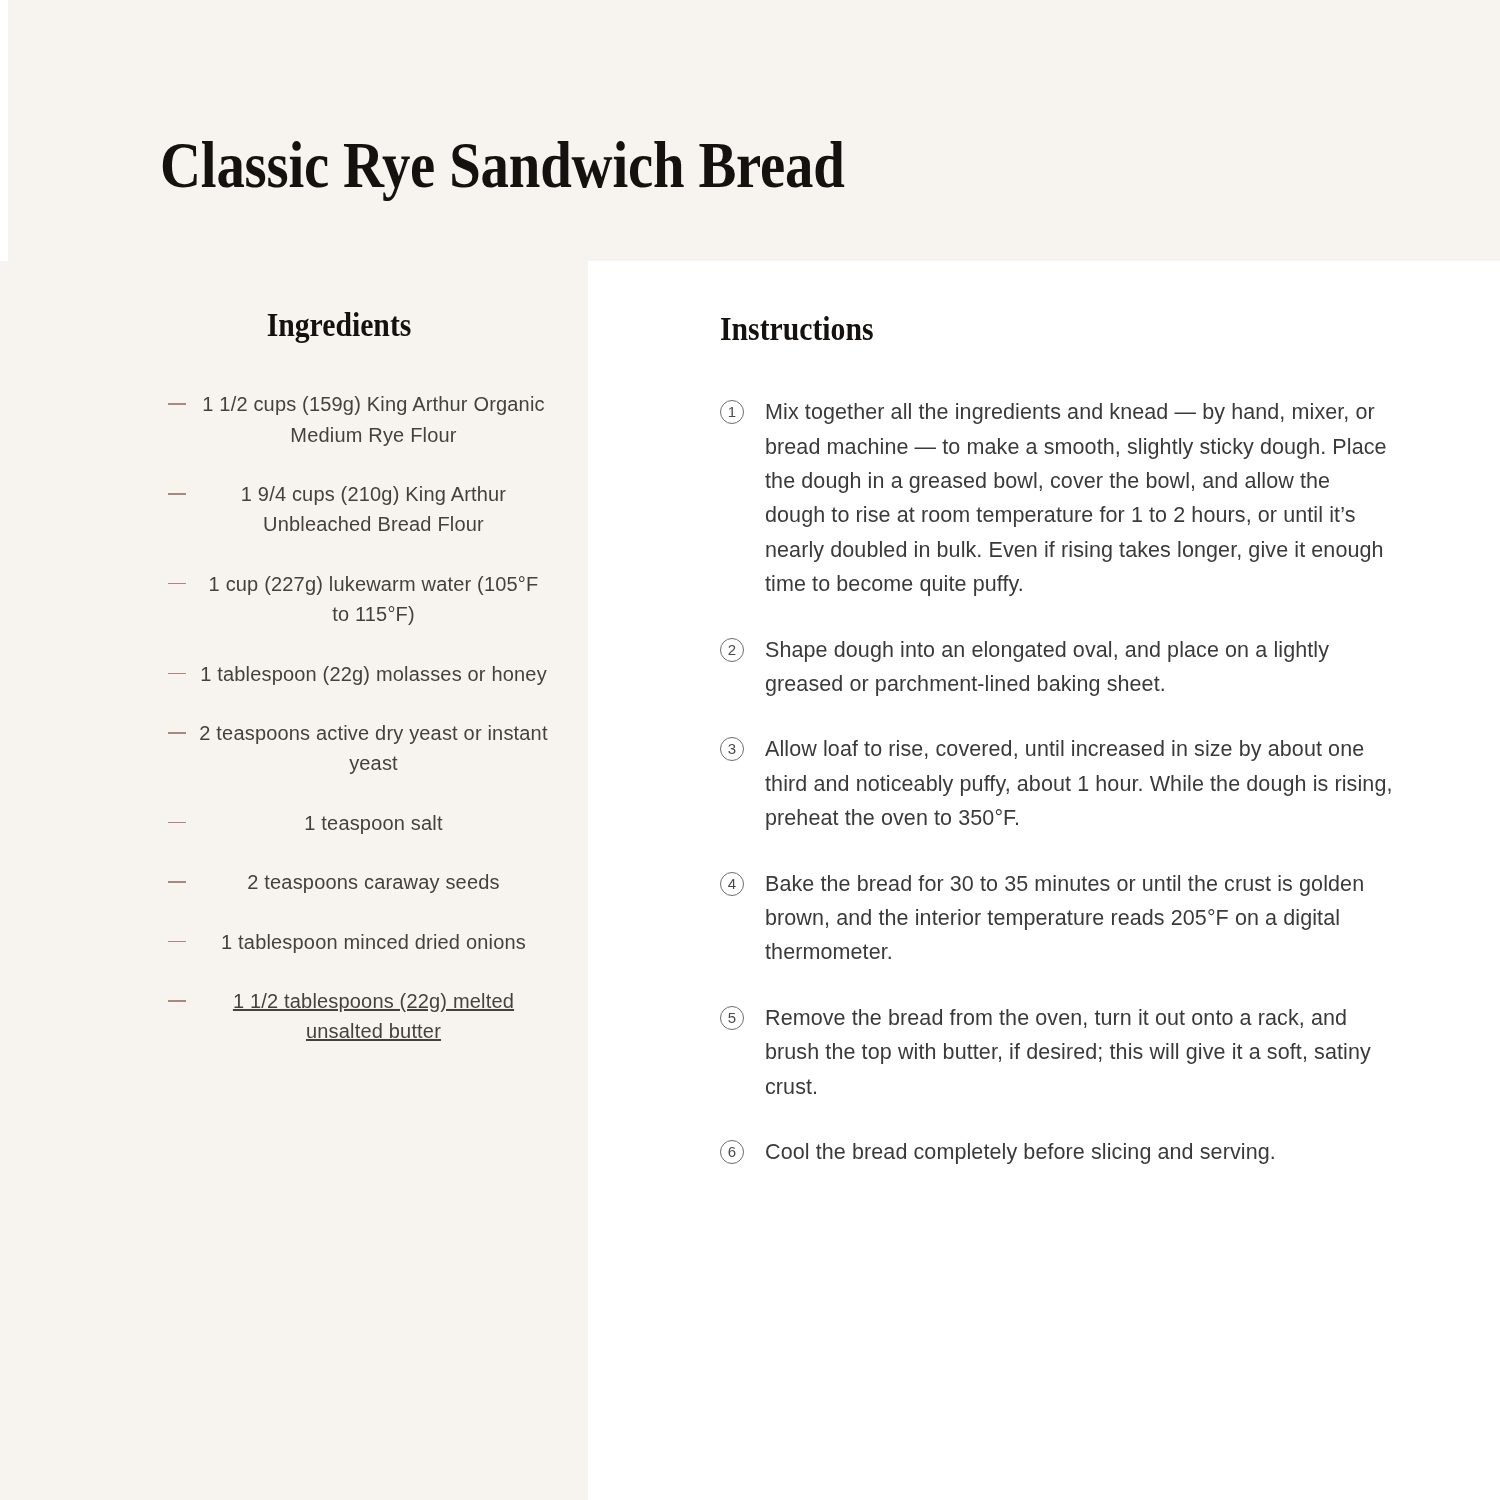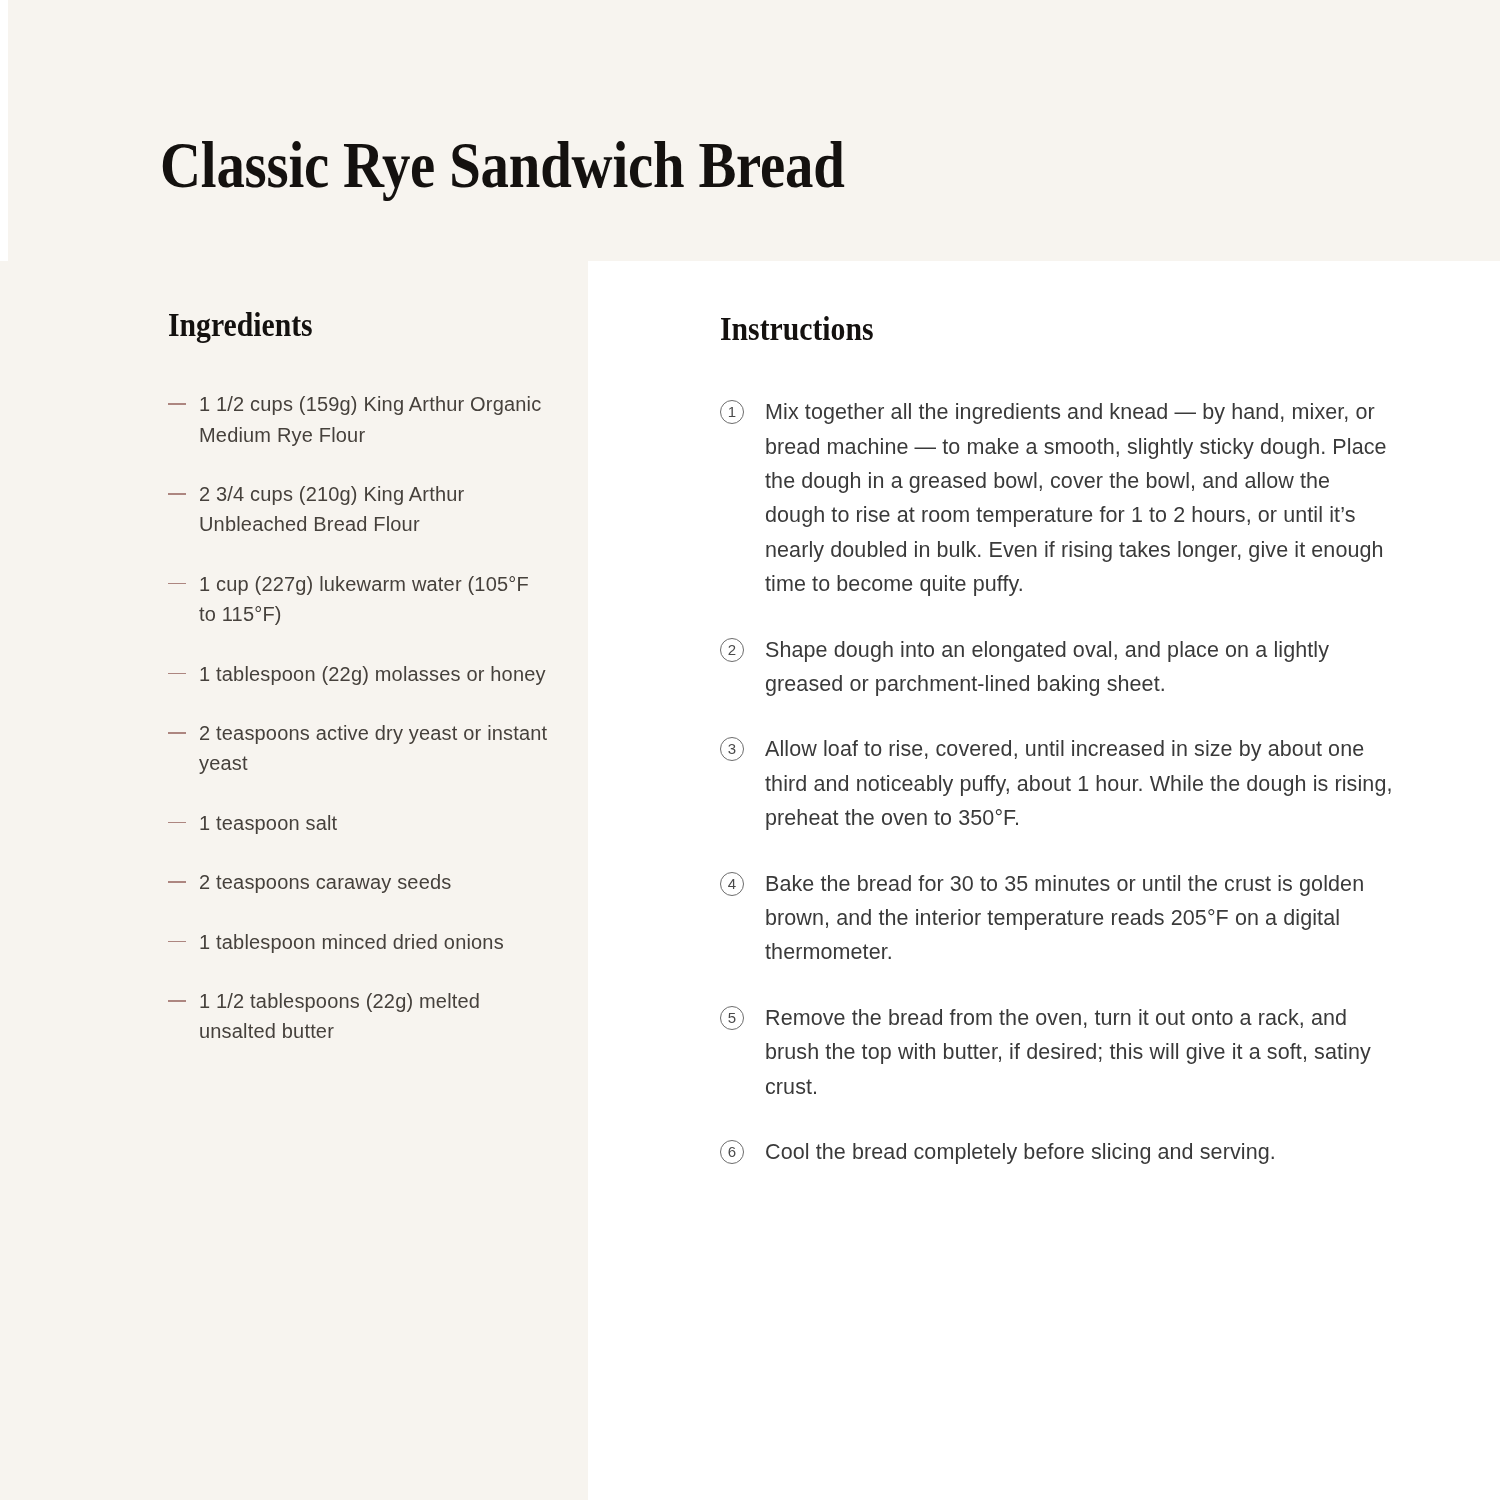--- a/index.html
+++ b/index.html
@@ -51,20 +51,21 @@
   
   .ingredients-column {
     position: absolute;
     left: 0;
     top: 261px;
     width: 588px;
     height: 1239px;
     background: #f7f4ef;
     box-sizing: border-box;
     padding: 46px 40px 8px 168px;
+    text-align: center;
   }
 
   
   .instructions-panel {
     position: absolute;
     left: 588px;
     top: 261px;
     width: 912px;
     height: 1064px;
     background: #ffffff;
@@ -99,20 +100,21 @@
     font-weight: 300;
     font-size: 20px;
     line-height: 1.52;
     letter-spacing: 0.18px;
     color: #46413c;
     max-width: 350px;
   }
 
   .ingredient-item:last-child {
     margin-bottom: 8px;
+    text-decoration: underline;
   }
 
   .ingredient-dash {
     position: absolute;
     left: 0;
     top: 14px;
     width: 18px;
     height: 1.6px;
     background: #ad8680;
   }
@@ -169,21 +171,21 @@
 
   <div class="ingredients-column">
     <h2 class="section-heading">Ingredients</h2>
     <ul class="ingredient-list">
       <li class="ingredient-item">
         <span class="ingredient-dash"></span>
         <span>1 1/2 cups (159g) King Arthur Organic Medium Rye Flour</span>
       </li>
       <li class="ingredient-item">
         <span class="ingredient-dash"></span>
-        <span>2 3/4 cups (210g) King Arthur Unbleached Bread Flour</span>
+        <span>1 9/4 cups (210g) King Arthur Unbleached Bread Flour</span>
       </li>
       <li class="ingredient-item">
         <span class="ingredient-dash"></span>
         <span>1 cup (227g) lukewarm water (105°F to 115°F)</span>
       </li>
       <li class="ingredient-item">
         <span class="ingredient-dash"></span>
         <span>1 tablespoon (22g) molasses or honey</span>
       </li>
       <li class="ingredient-item">

